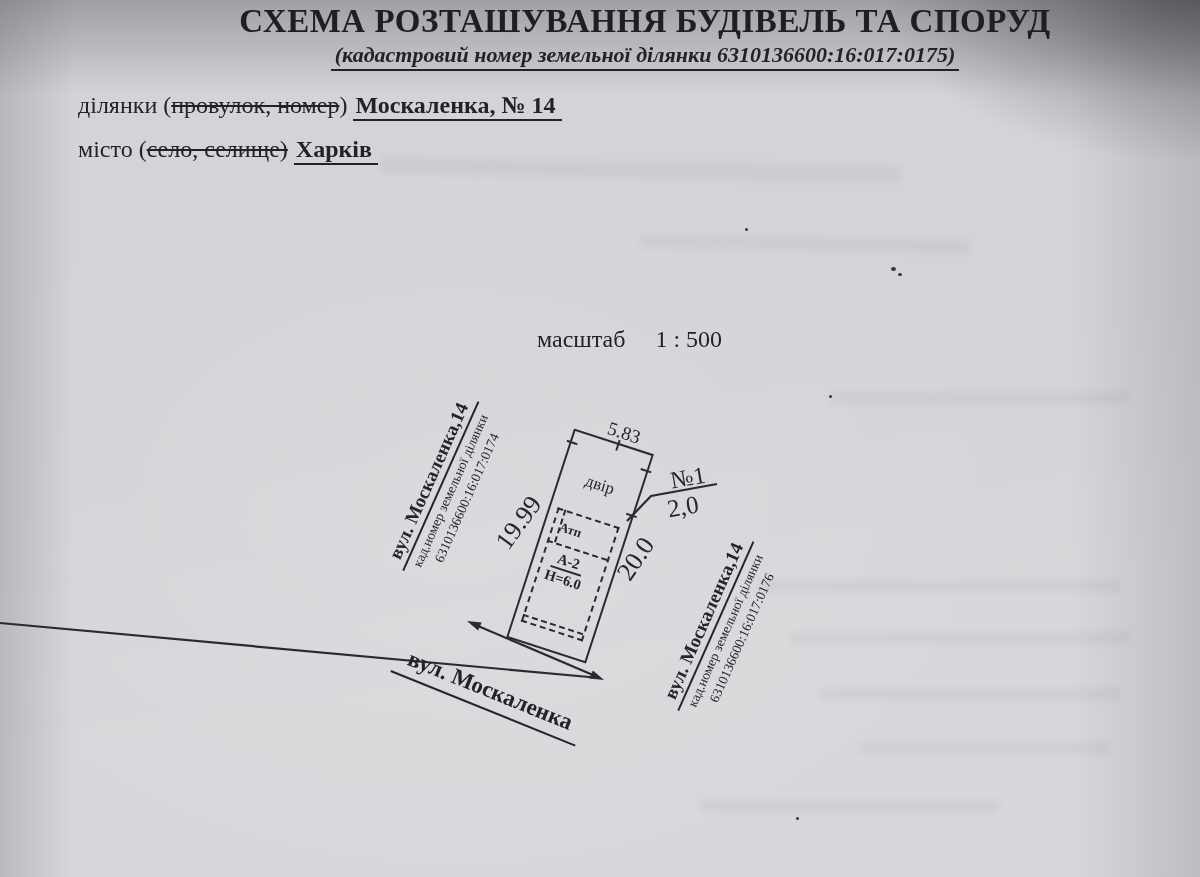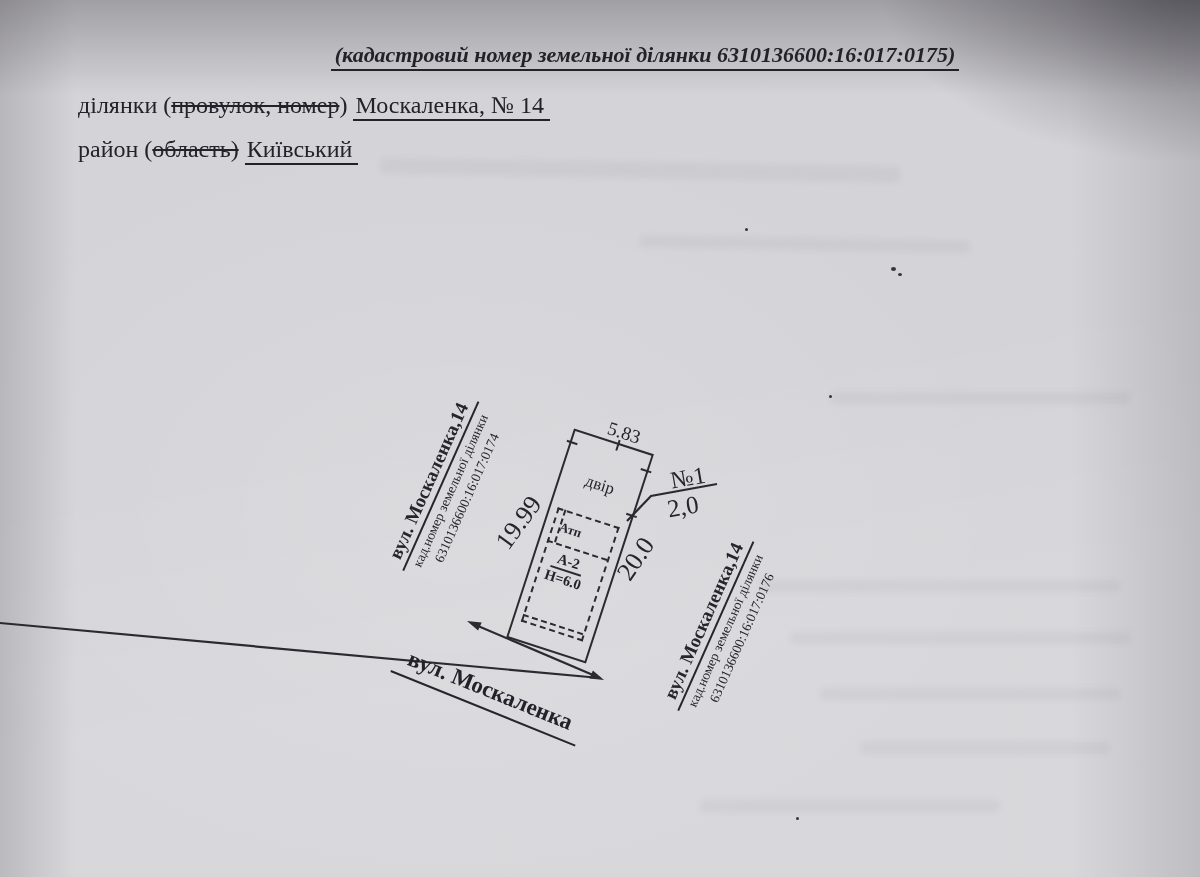--- a/index.html
+++ b/index.html
@@ -20,21 +20,21 @@
   
   .title{left:170px;top:3px;width:950px;text-align:center;font-weight:700;
          font-size:33px;letter-spacing:0.5px;color:#1f1e26;}
   .subtitle{left:170px;top:42px;width:950px;text-align:center;}
   .subtitle span{display:inline-block;font-weight:700;font-style:italic;font-size:22px;
          border-bottom:2px solid #23222a;padding:0 4px 1px 4px;}
   
   .address{left:78px;top:92px;font-size:24px;}
   .address .line{margin-bottom:17px;white-space:nowrap;}
   .struck{text-decoration:line-through;text-decoration-thickness:2px;}
-  .val{font-weight:400;border-bottom:2.4px solid #23222a;padding:0 6px 1px 2px;}
+  .val{font-weight:700;border-bottom:2.4px solid #23222a;padding:0 6px 1px 2px;}
   
   .scale{left:537px;top:326px;font-size:24px;}
   .scale .v{margin-left:30px;}
   
   .plot{left:538px;top:436px;width:80px;height:216px;transform:rotate(18deg);
         border:2.2px solid #2b2a30;}
   .plot .ln{position:absolute;border:0;}
   .solid-h{border-top:2.2px solid #2b2a30;height:0;}
   .solid-v{border-left:2.2px solid #2b2a30;width:0;}
   .dash-rect{position:absolute;border:2px dashed #2b2a30;}
@@ -66,33 +66,37 @@
 
   <div class="bleed" style="left:380px;top:162px;width:520px;height:16px;transform:rotate(1deg);"></div>
   <div class="bleed" style="left:640px;top:238px;width:330px;height:12px;transform:rotate(1deg);"></div>
   <div class="bleed" style="left:830px;top:392px;width:300px;height:12px;"></div>
   <div class="bleed" style="left:760px;top:580px;width:360px;height:12px;"></div>
   <div class="bleed" style="left:790px;top:632px;width:340px;height:12px;"></div>
   <div class="bleed" style="left:820px;top:688px;width:300px;height:12px;"></div>
   <div class="bleed" style="left:860px;top:742px;width:250px;height:12px;"></div>
   <div class="bleed" style="left:700px;top:800px;width:300px;height:12px;"></div>
 
+  <div class="abs title">СХЕМА РОЗТАШУВАННЯ БУДІВЕЛЬ ТА СПОРУД</div>
   <div class="abs subtitle">
     <span>(кадастровий номер земельної ділянки 6310136600:16:017:0175)</span>
   </div>
 
   <div class="abs address">
     <div class="line">
       <span>ділянки (</span><span class="struck">провулок, номер</span><span>) </span><span class="val">Москаленка, № 14</span>
     </div>
     <div class="line">
-      <span>район (</span><span class="struck">область)</span><span> </span><span class="val">Київський</span>
+      <span>місто (</span><span class="struck">село, селище)</span><span> </span><span class="val">Харків</span>
     </div>
   </div>
 
+  <div class="abs scale">
+    <span>масштаб</span><span class="v">1 : 500</span>
+  </div>
 
   <div class="abs plot">
     <div class="ln solid-h" style="left:0;top:72px;width:80px;"></div>
     <div class="dash-rect" style="left:7px;top:78px;width:61px;height:116px;"></div>
     <div class="dash-h" style="left:7px;top:112px;width:63px;"></div>
     <div class="dash-v" style="left:14px;top:78px;height:34px;"></div>
     <div class="dash-h" style="left:7px;top:190px;width:63px;"></div>
     <div class="ln solid-h" style="left:0;top:200px;width:46px;"></div>
     <div class="ln solid-v" style="left:44px;top:200px;height:16px;"></div>
     <div class="ln solid-v" style="left:20px;top:200px;height:12px;"></div>

